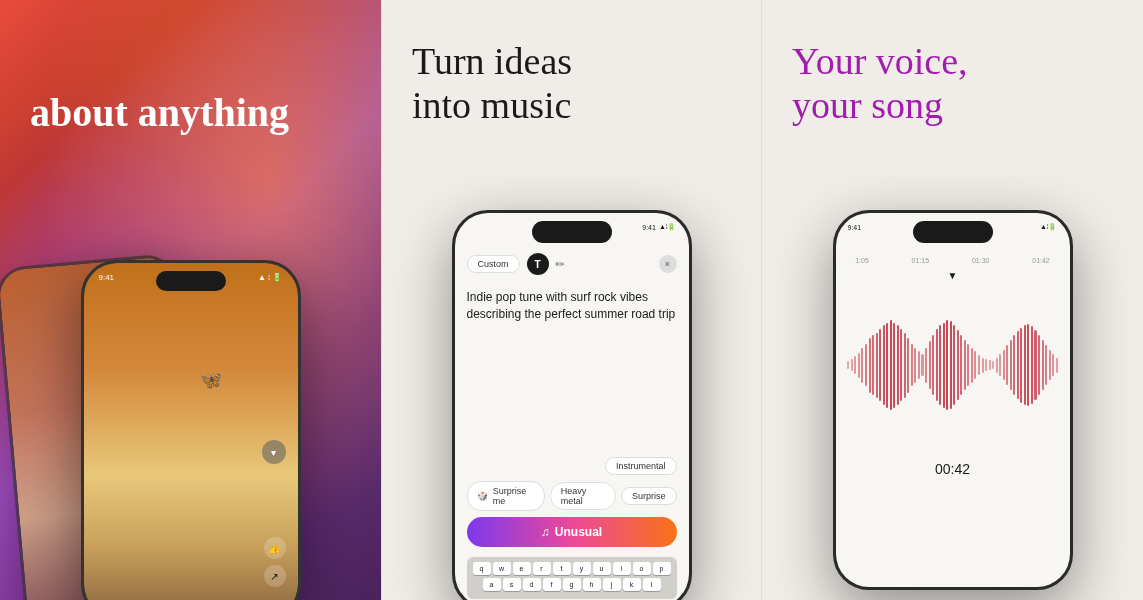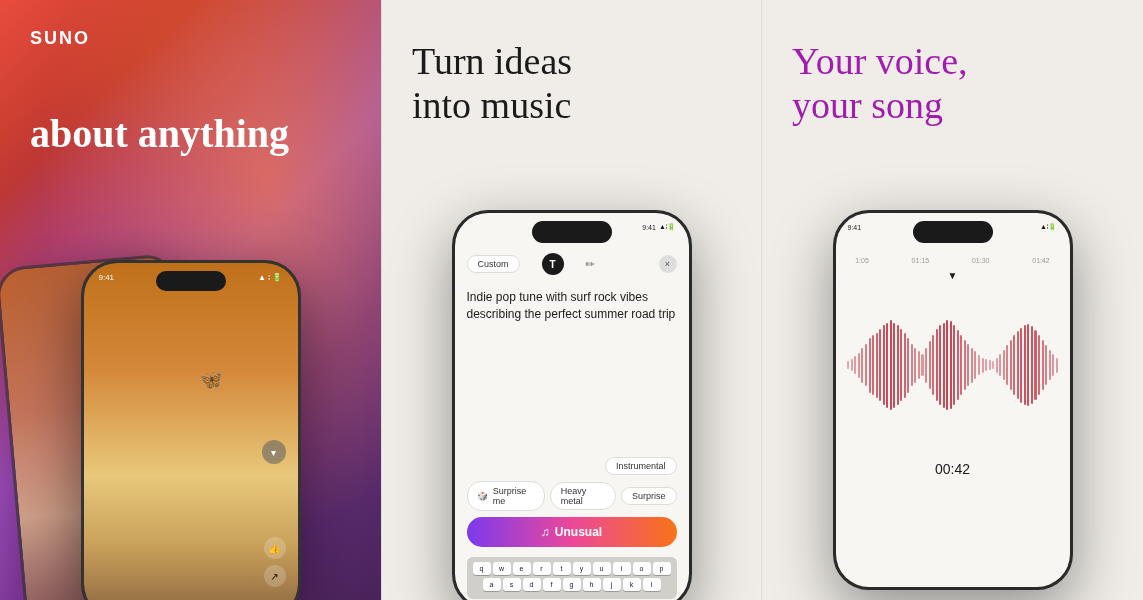--- a/index.html
+++ b/index.html
@@ -207,21 +207,21 @@
       align-items: center;
       z-index: 5;
       font-size: 7px;
       color: #1a1a1a;
       font-family: Arial, sans-serif;
       gap: 3px;
     }
     .custom-row {
       display: flex;
       align-items: center;
-      gap: 22px;
+      gap: 7px;
       padding: 4px 0;
       justify-content: center;
     }
     .custom-badge {
       background: white;
       border: 1px solid #ddd;
       border-radius: 12px;
       padding: 3px 10px;
       font-size: 9px;
       color: #333;
@@ -465,21 +465,20 @@
     .phone-behind-screen {
       width: 100%;
       height: 100%;
       background: linear-gradient(180deg, #c0701a 0%, #d4883a 40%, #e8c87a 70%, #8b6540 100%);
     }
   </style>
 </head>
 <body>
 
 <div class="panel-1">
-  <div class="suno-logo">SUNO</div>
   <div class="panel-1-headline">
     <br>
     <span>about anything</span>
   </div>
 
   <div class="phone-behind-2">
     <div class="phone-behind-screen"></div>
   </div>
 
   <div class="phone-container-1">

